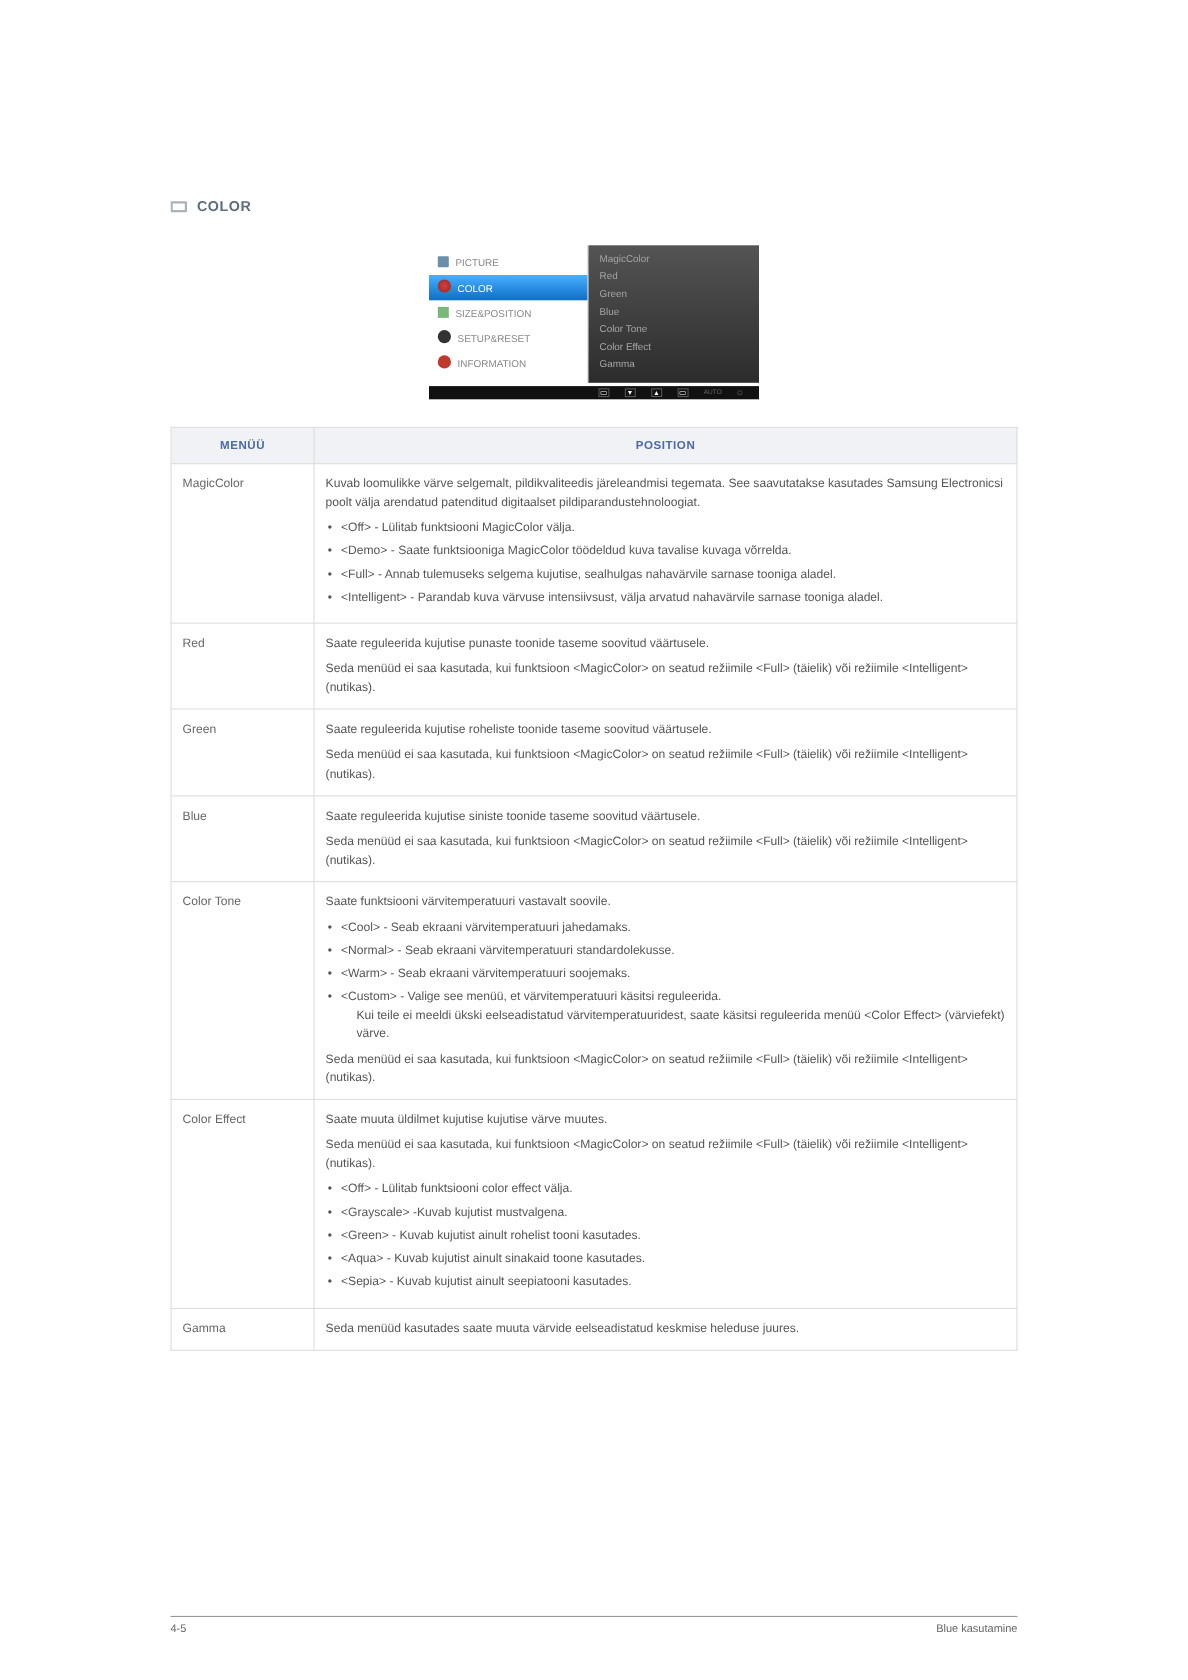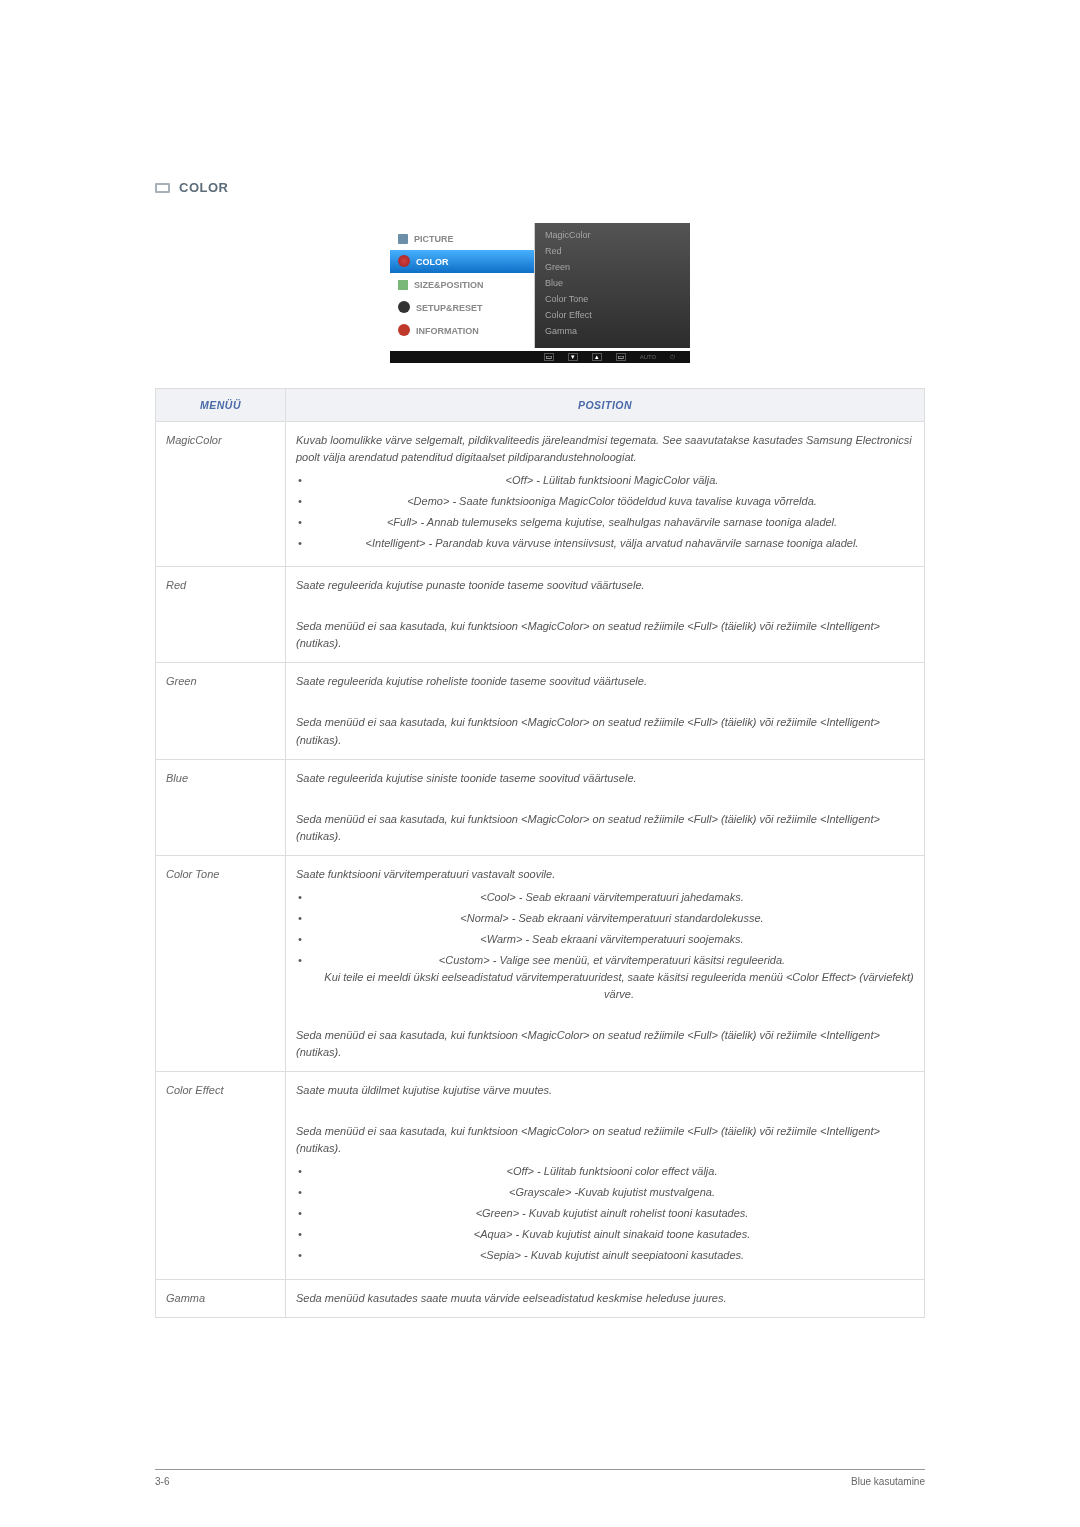--- a/index.html
+++ b/index.html
@@ -60,21 +60,21 @@
     font-size: 9px;
     color: #a5a5a5;
     line-height: 16px;
   }
   .osd-left-row {
     display: flex;
     align-items: center;
     height: 23px;
     padding-left: 8px;
   }
-  .osd-left-row .lbl { font-size: 9px; color: #888; margin-left: 6px; font-weight: bold; }
+  .osd-left-row .lbl { font-size: 9px; color: #888; margin-left: 6px; }
   .osd-left-row.selected {
     background: linear-gradient(#48b0ff,#0d6fc6);
   }
   .osd-left-row.selected .lbl { color: #fff; }
   .osd-bottom {
     position: absolute;
     bottom: 0;
     left: 0;
     width: 300px;
     height: 12px;
@@ -92,21 +92,20 @@
   .mi-color::before{content:""; width:12px;height:12px;background:radial-gradient(circle,#d04040,#a02020);border-radius:50%;display:inline-block;}
   .mi-size::before{content:""; width:10px;height:10px;background:#7ab87a;display:inline-block;}
   .mi-setup::before{content:""; width:12px;height:12px;background:#333;border-radius:50%;display:inline-block;}
   .mi-info::before{content:""; width:12px;height:12px;background:#c0392b;border-radius:50%;display:inline-block;}
 
   table.menu-table {
     width: 100%;
     border-collapse: collapse;
     font-size: 11px;
     color: #555;
-    font-style: italic;
   }
   table.menu-table th {
     background: #f0f2f6;
     color: #4a6aa8;
     font-size: 10.5px;
     font-weight: bold;
     padding: 10px 8px;
     border: 1px solid #ddd;
     letter-spacing: 0.5px;
   }
@@ -121,21 +120,20 @@
     color: #666;
   }
   ul.bullets {
     list-style: none;
     margin-top: 6px;
   }
   ul.bullets li {
     position: relative;
     padding-left: 14px;
     margin-bottom: 4px;
-    text-align: center;
   }
   ul.bullets li::before {
     content: "•";
     position: absolute;
     left: 2px;
     top: 0;
     color: #555;
   }
   .sub-indent { padding-left: 14px; display:block; }
   .footer {
@@ -143,21 +141,21 @@
     bottom: 40px;
     left: 155px;
     right: 155px;
     border-top: 1px solid #999;
     padding-top: 6px;
     display: flex;
     justify-content: space-between;
     font-size: 10px;
     color: #666;
   }
-  .p-gap { margin-top: 24px; }
+  .p-gap { margin-top: 6px; }
 </style>
 </head>
 <body>
 
 <div class="section-title">
   <span class="section-icon">
     <svg width="16" height="12" viewBox="0 0 16 12">
       <rect x="0" y="1" width="15" height="10" fill="#a8b0b8" rx="1"></rect>
       <rect x="2" y="3" width="11" height="6" fill="#fff"></rect>
     </svg>
@@ -289,15 +287,15 @@
     </tr>
 
     <tr>
       <td class="label">Gamma</td>
       <td>Seda menüüd kasutades saate muuta värvide eelseadistatud keskmise heleduse juures.</td>
     </tr>
   </tbody>
 </table>
 
 <div class="footer">
-  <span>3-6</span>
+  <span>4-5</span>
   <span>Blue kasutamine</span>
 </div>
 
 </body></html>

